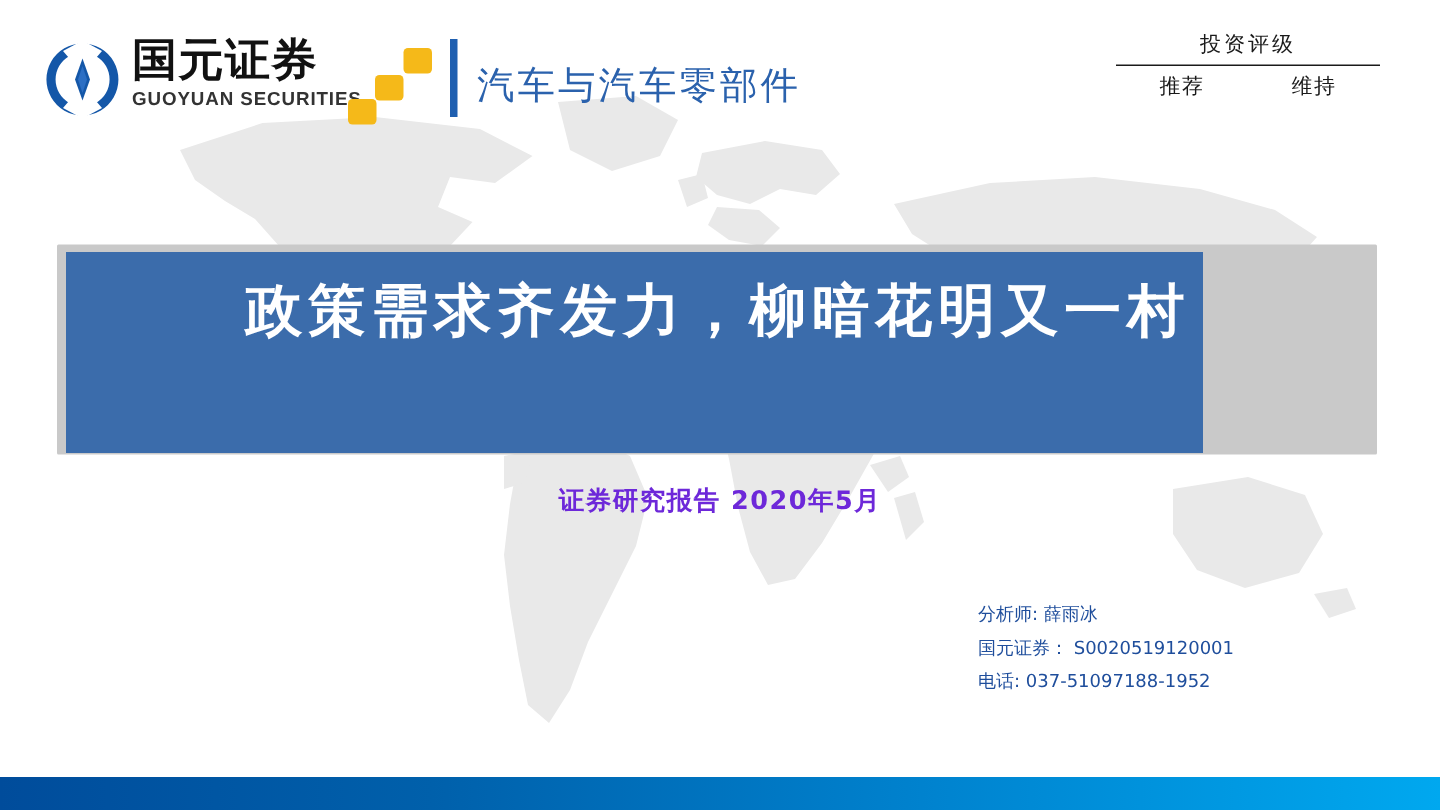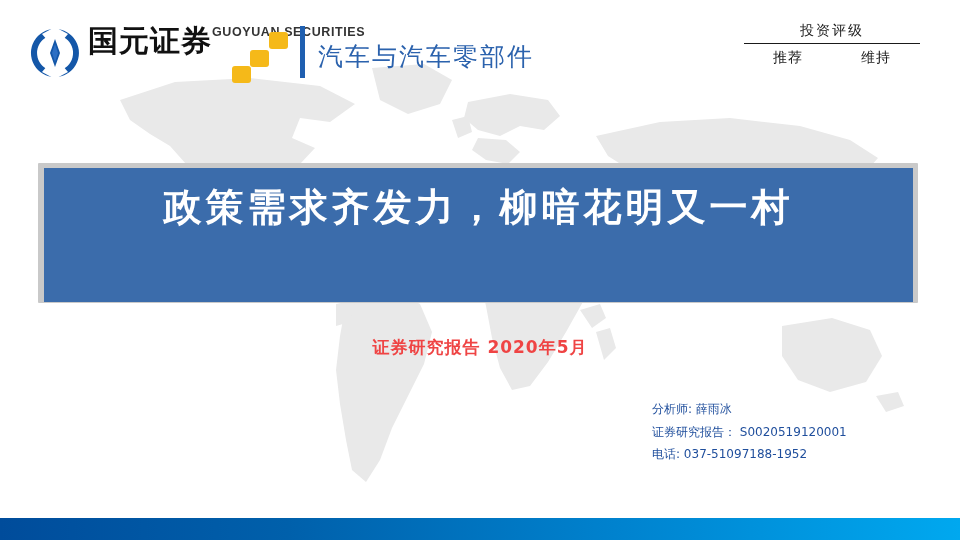--- a/index.html
+++ b/index.html
@@ -51,20 +51,21 @@
     align-items: flex-start;
   }
   .logo-mark {
     width: 54px;
     height: 54px;
     margin-top: 2px;
   }
   .logo-text {
     margin-left: 6px;
     display: flex;
+    flex-direction: column;
     justify-content: center;
   }
   .logo-cn {
     font-family: "DejaVu Sans", "Liberation Sans", sans-serif;
     font-size: 30px;
     font-weight: bold;
     color: #111111;
     letter-spacing: 1px;
     line-height: 34px;
     white-space: nowrap;
@@ -156,21 +157,21 @@
     top: 163px;
     width: 880px;
     height: 140px;
     background: #c9c9c9;
     border-radius: 1px;
   }
   .banner {
     position: absolute;
     left: 44px;
     top: 168px;
-    width: 869px;
+    width: 758px;
     height: 134px;
     background: #3b6cab;
     overflow: hidden;
   }
   .banner-title {
     position: absolute;
     left: 0;
     top: 14px;
     width: 869px;
     text-align: center;
@@ -198,23 +199,22 @@
   
   .report-line {
     position: absolute;
     left: 0;
     top: 322px;
     width: 960px;
     text-align: center;
     font-family: "DejaVu Sans", "Liberation Sans", sans-serif;
     font-size: 17px;
     font-weight: bold;
-    color: #ef4444;
+    color: #6d28d9;
     letter-spacing: 1px;
-    margin-top: 14px;
   }
 
   
   .analyst {
     position: absolute;
     left: 652px;
     top: 398px;
     font-family: "DejaVu Sans", "Liberation Sans", sans-serif;
     font-size: 12px;
     color: #1f4e9c;
@@ -323,19 +323,19 @@
 
   <div class="banner-shadow"></div>
   <div class="banner">
     <div class="banner-title">政策需求齐发力，柳暗花明又一村</div>
   </div>
 
   <div class="report-line">证券研究报告 2020年5月</div>
 
   <div class="analyst">
     <div>分析师: 薛雨冰</div>
-    <div>证券研究报告： S0020519120001</div>
+    <div>国元证券： S0020519120001</div>
     <div>电话: 037-51097188-1952</div>
   </div>
 
   <div class="bottom-bar"></div>
 
 </div>
 
 </body></html>

